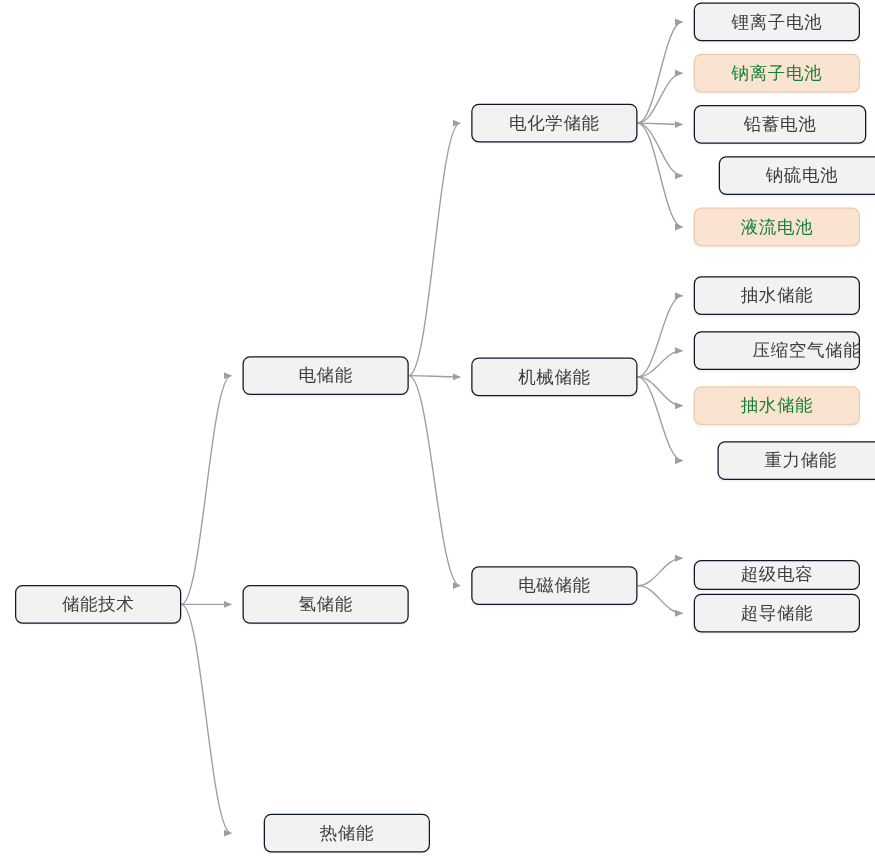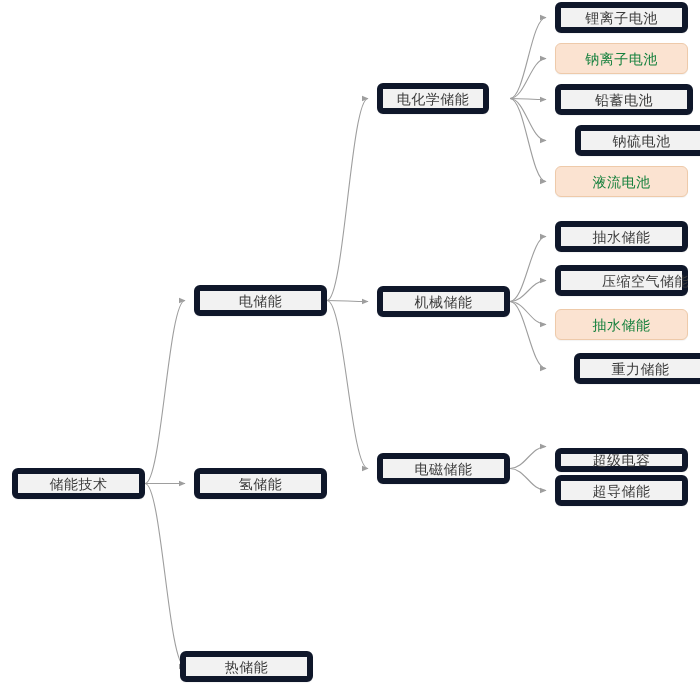--- a/index.html
+++ b/index.html
@@ -28,21 +28,21 @@
     pointer-events: none;
   }
   .node {
     position: absolute;
     box-sizing: border-box;
     display: flex;
     align-items: center;
     justify-content: center;
     border-radius: 6px;
     background: #f2f2f2;
-    border: 6px solid #0f172a;
+    border: 1px solid #0f172a;
     box-shadow: 0 1px 1px rgba(0,0,0,0.05);
   }
   .node.highlight {
     background: #fbe3d1;
     border: 1px solid #eecaaa;
   }
   .node-label {
     font-size: 14px;
     line-height: 1;
     color: #3c3c3c;
@@ -87,24 +87,24 @@
   <div id="node-group">
       <div class="node" style="left: 12px; top: 468px; width: 133px; height: 31px;">
         <span class="node-label">储能技术</span>
       </div>
       <div class="node" style="left: 194px; top: 285px; width: 133px; height: 31px;">
         <span class="node-label">电储能</span>
       </div>
       <div class="node" style="left: 194px; top: 468px; width: 133px; height: 31px;">
         <span class="node-label">氢储能</span>
       </div>
-      <div class="node" style="left: 180px; top: 651px; width: 133px; height: 31px;">
+      <div class="node" style="left: 211px; top: 651px; width: 133px; height: 31px;">
         <span class="node-label">热储能</span>
       </div>
-      <div class="node" style="left: 377px; top: 83px; width: 112px; height: 31px; text-align: center;">
+      <div class="node" style="left: 377px; top: 83px; width: 133px; height: 31px; text-align: center;">
         <span class="node-label">电化学储能</span>
       </div>
       <div class="node" style="left: 377px; top: 286px; width: 133px; height: 31px;">
         <span class="node-label">机械储能</span>
       </div>
       <div class="node" style="left: 377px; top: 453px; width: 133px; height: 31px;">
         <span class="node-label">电磁储能</span>
       </div>
       <div class="node" style="left: 555px; top: 2px; width: 133px; height: 31px;">
         <span class="node-label">锂离子电池</span>

